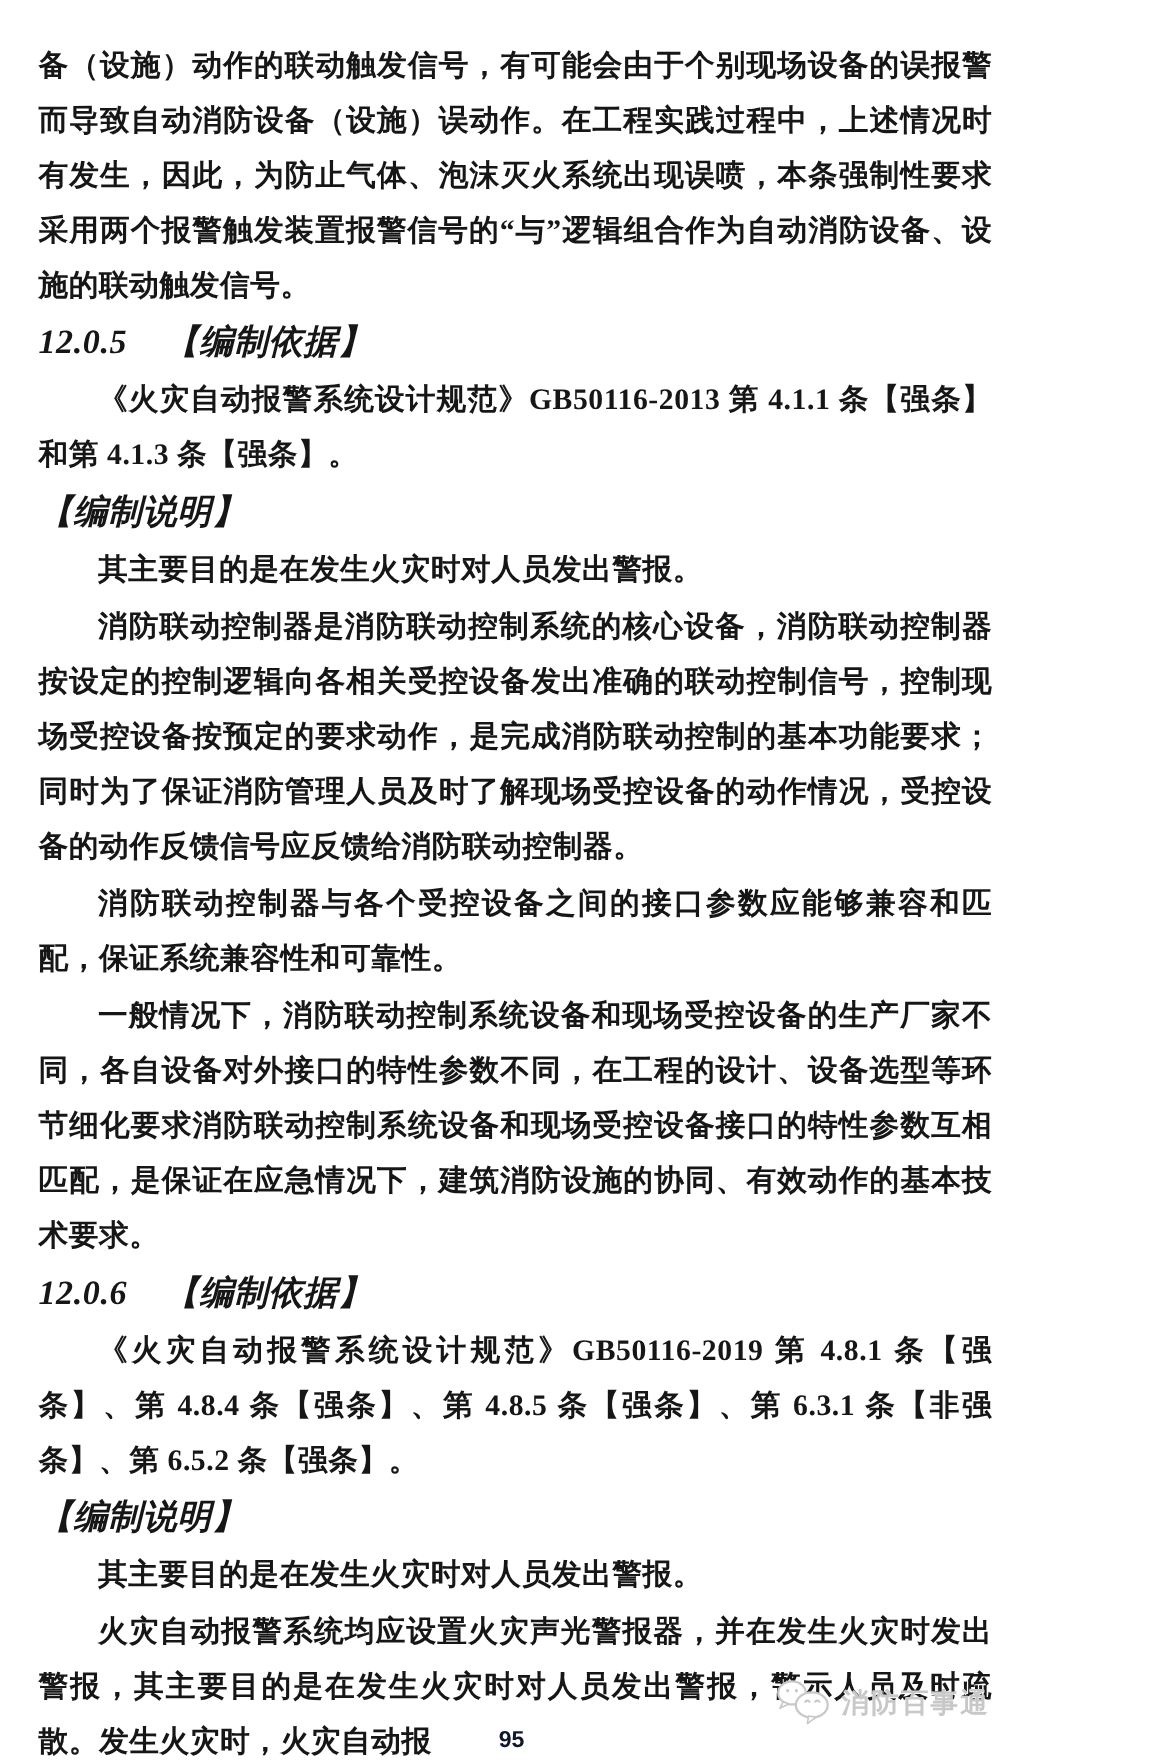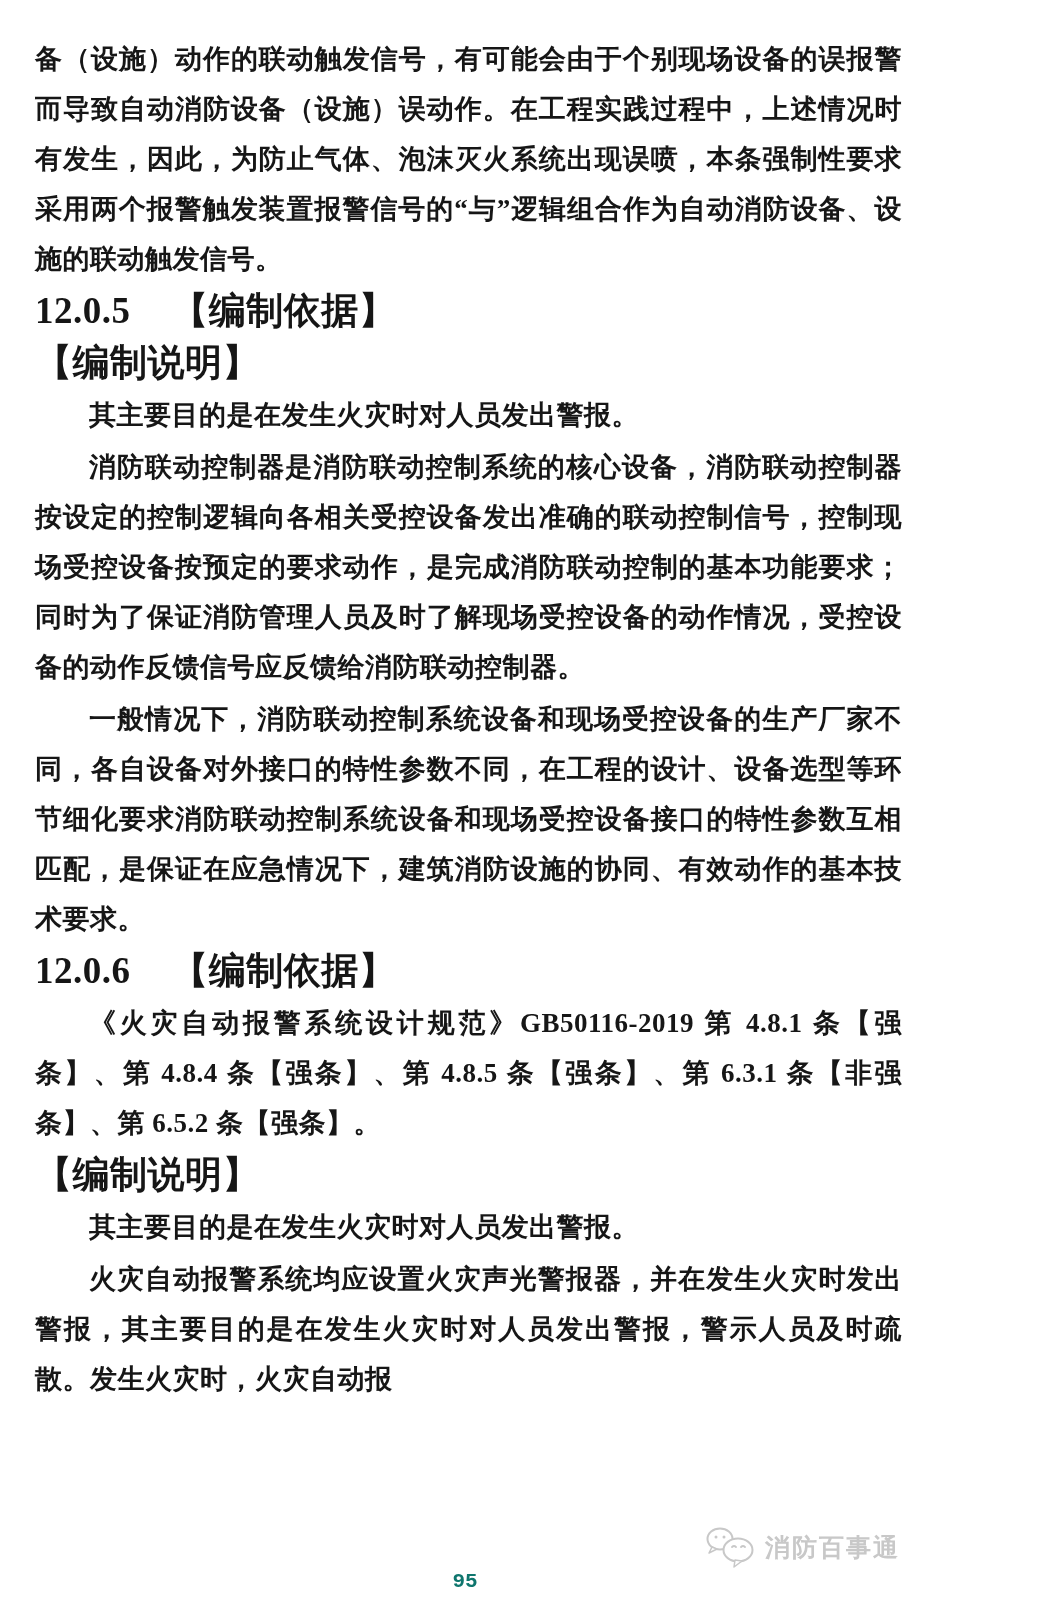--- a/index.html
+++ b/index.html
@@ -21,24 +21,25 @@
     line-height: 50px;
     text-align: justify;
     font-weight: 600;
     letter-spacing: 0.5px;
   }
   .content > * { margin: 0; }
   .content > * + * { margin-top: 2px; }
   p.para { }
   p.para.indent { text-indent: 2em; }
   h3.clause, h3.section {
-    font-size: 37px;
+    font-size: 31px;
     line-height: 50px;
     font-weight: 700;
     letter-spacing: 0.5px;
+    font-style: italic;
   }
   h3.clause .clause-num { margin-right: 1.1em; }
   .footer-watermark {
     position: absolute;
     right: 30px;
     top: 1526px;
     display: flex;
     align-items: center;
     gap: 8px;
     color: #c8c8c8;
@@ -48,47 +49,49 @@
     text-shadow: 0 1px 0 #ffffff;
     user-select: none;
   }
   .footer-watermark svg { display: block; }
   .page-number {
     position: absolute;
     left: 0;
     right: 0;
     top: 1570px;
     text-align: center;
-    font-family: Liberation Mono, monospace;
+    font-family: Liberation Sans, sans-serif;
     font-size: 21px;
     font-weight: 700;
-    color: #0f766e;
+    color: #0f172a;
   }
 </style>
 </head>
 <body>
 
 <div class="page">
 
   <div class="content">
 
     <p class="para">备（设施）动作的联动触发信号，有可能会由于个别现场设备的误报警而导致自动消防设备（设施）误动作。在工程实践过程中，上述情况时有发生，因此，为防止气体、泡沫灭火系统出现误喷，本条强制性要求采用两个报警触发装置报警信号的“与”逻辑组合作为自动消防设备、设施的联动触发信号。</p>
 
     <h3 class="clause">
       <span class="clause-num">12.0.5</span><span>【编制依据】</span>
     </h3>
 
+    <p class="para indent">《火灾自动报警系统设计规范》GB50116-2013 第 4.1.1 条【强条】和第 4.1.3 条【强条】。</p>
 
     <h3 class="section">【编制说明】</h3>
 
     <p class="para indent">其主要目的是在发生火灾时对人员发出警报。</p>
 
 
     <p class="para indent">消防联动控制器是消防联动控制系统的核心设备，消防联动控制器按设定的控制逻辑向各相关受控设备发出准确的联动控制信号，控制现场受控设备按预定的要求动作，是完成消防联动控制的基本功能要求；同时为了保证消防管理人员及时了解现场受控设备的动作情况，受控设备的动作反馈信号应反馈给消防联动控制器。</p>
 
+    <p class="para indent">消防联动控制器与各个受控设备之间的接口参数应能够兼容和匹配，保证系统兼容性和可靠性。</p>
 
     <p class="para indent">一般情况下，消防联动控制系统设备和现场受控设备的生产厂家不同，各自设备对外接口的特性参数不同，在工程的设计、设备选型等环节细化要求消防联动控制系统设备和现场受控设备接口的特性参数互相匹配，是保证在应急情况下，建筑消防设施的协同、有效动作的基本技术要求。</p>
 
     <h3 class="clause">
       <span class="clause-num">12.0.6</span><span>【编制依据】</span>
     </h3>
 
     <p class="para indent">《火灾自动报警系统设计规范》GB50116-2019 第 4.8.1 条【强条】、第 4.8.4 条【强条】、第 4.8.5 条【强条】、第 6.3.1 条【非强条】、第 6.5.2 条【强条】。</p>
 
     <h3 class="section">【编制说明】</h3>

